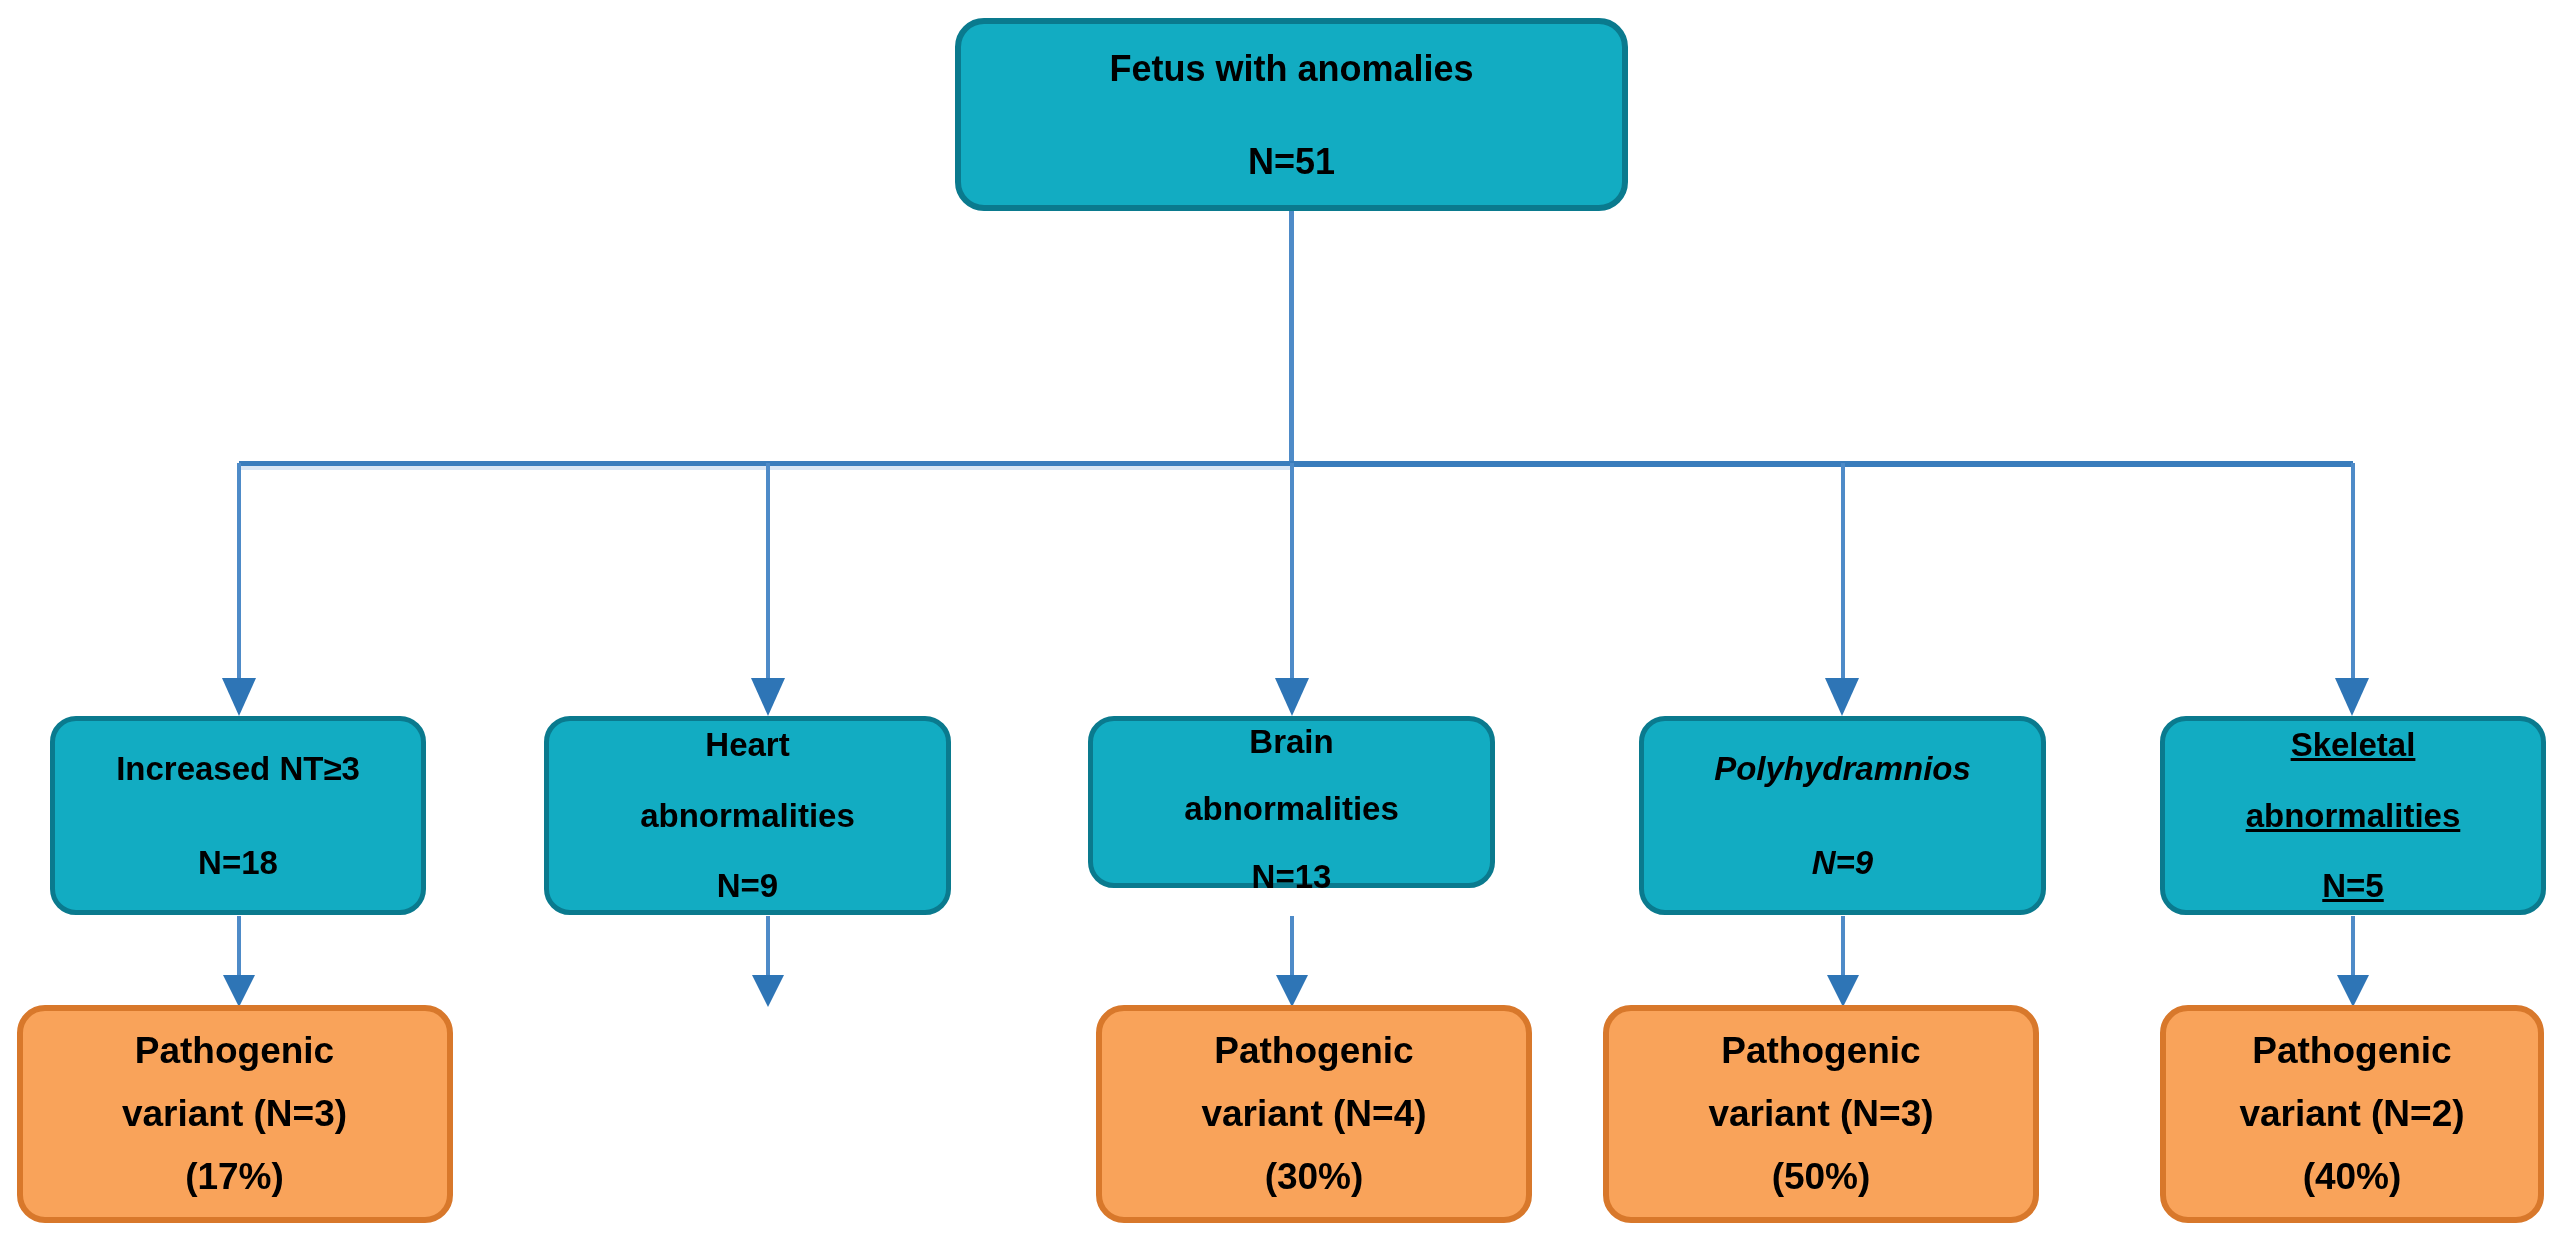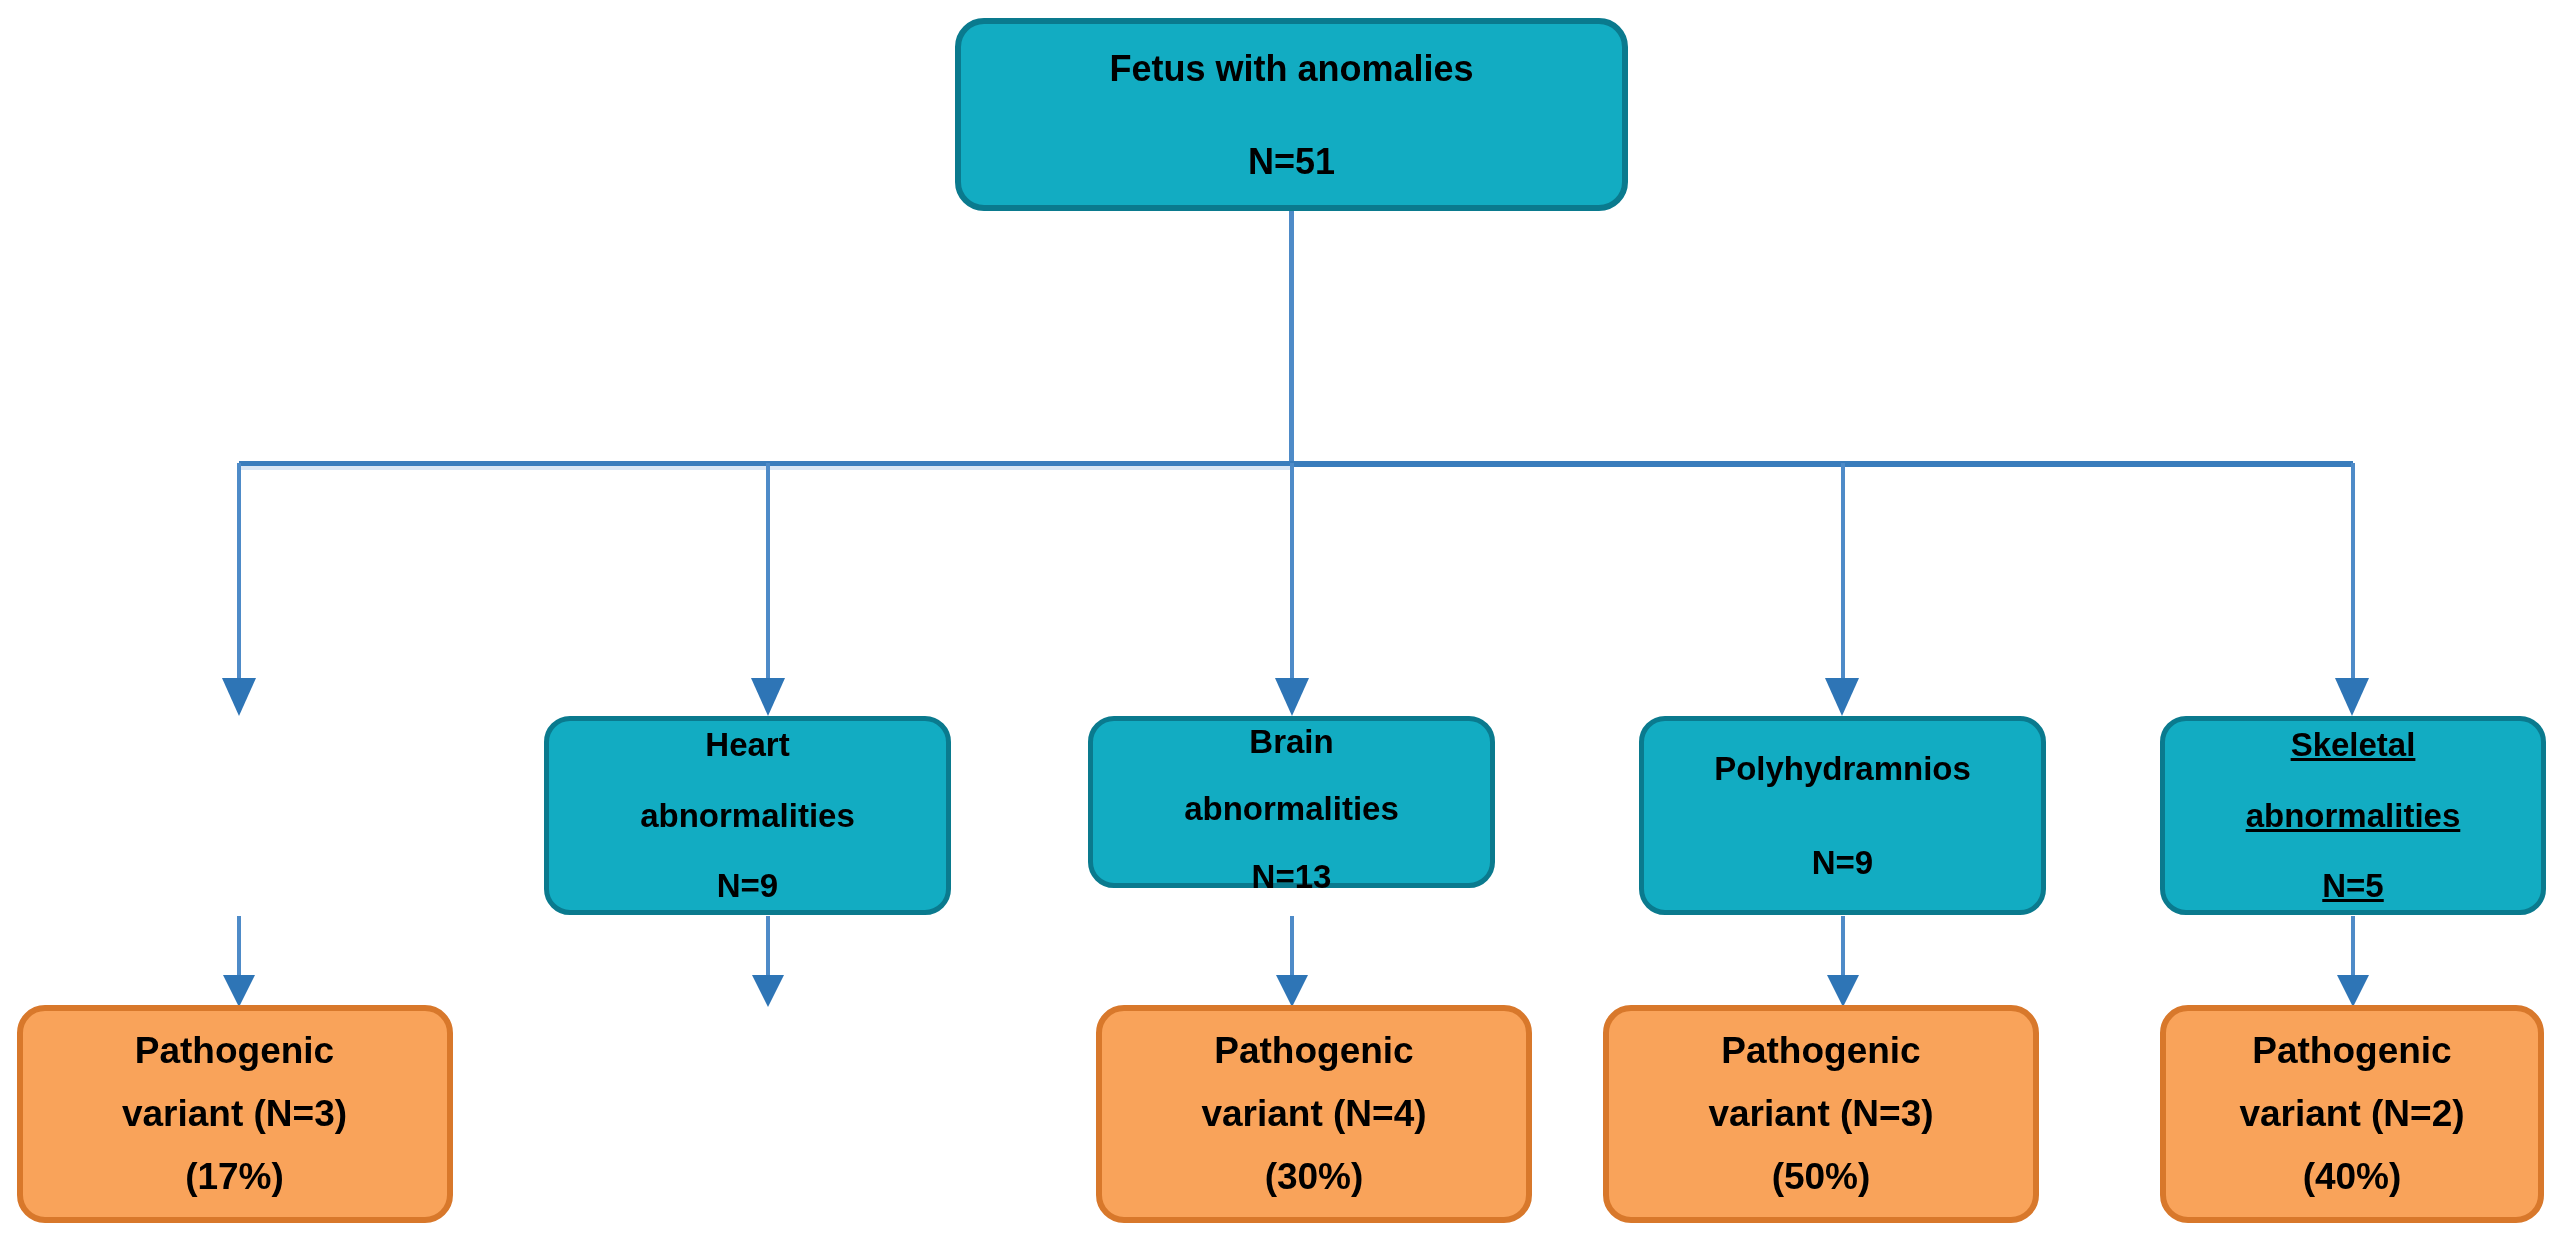--- a/index.html
+++ b/index.html
@@ -48,20 +48,24 @@
     <span class="ln">N=51</span>
   </div>
 
   <div class="vstem" style="left:1289px;top:211px;height:255px;width:4.9px;"></div>
 
   <div class="hline" style="left:239px;top:461px;width:2114px;"></div>
   <div class="hline-light" style="left:239px;top:466px;width:1054px;"></div>
 
   <div class="vstem" style="left:237px;top:463px;height:216px;"></div>
   <div class="arrowhead" style="left:222px;top:678px;"></div>
+  <div class="node teal" style="left:50px;top:716px;width:376px;height:199px;">
+    <span class="ln">Increased NT≥3</span>
+    <span class="ln">N=18</span>
+  </div>
   <div class="vstem" style="left:237px;top:916px;height:59px;"></div>
   <div class="arrowhead small" style="left:223px;top:975px;"></div>
   <div class="node orange" style="left:16.5px;top:1005px;width:436px;height:218px;">
     <span class="ln">Pathogenic</span>
     <span class="ln">variant (N=3)</span>
     <span class="ln">(17%)</span>
   </div>
 
   <div class="vstem" style="left:766px;top:463px;height:216px;"></div>
   <div class="arrowhead" style="left:751px;top:678px;"></div>
@@ -83,21 +87,21 @@
   <div class="vstem" style="left:1290px;top:916px;height:59px;"></div>
   <div class="arrowhead small" style="left:1276px;top:975px;"></div>
   <div class="node orange" style="left:1096px;top:1005px;width:436px;height:218px;">
     <span class="ln">Pathogenic</span>
     <span class="ln">variant (N=4)</span>
     <span class="ln">(30%)</span>
   </div>
 
   <div class="vstem" style="left:1841px;top:463px;height:216px;"></div>
   <div class="arrowhead" style="left:1825px;top:678px;"></div>
-  <div class="node teal" style="left:1639px;top:716px;width:407px;height:199px;">
+  <div class="node teal" style="left:1639px;top:716px;width:407px;height:199px;font-style:italic;">
     <span class="ln">Polyhydramnios</span>
     <span class="ln">N=9</span>
   </div>
   <div class="vstem" style="left:1841px;top:916px;height:59px;"></div>
   <div class="arrowhead small" style="left:1827px;top:975px;"></div>
   <div class="node orange" style="left:1603px;top:1005px;width:436px;height:218px;">
     <span class="ln">Pathogenic</span>
     <span class="ln">variant (N=3)</span>
     <span class="ln">(50%)</span>
   </div>

